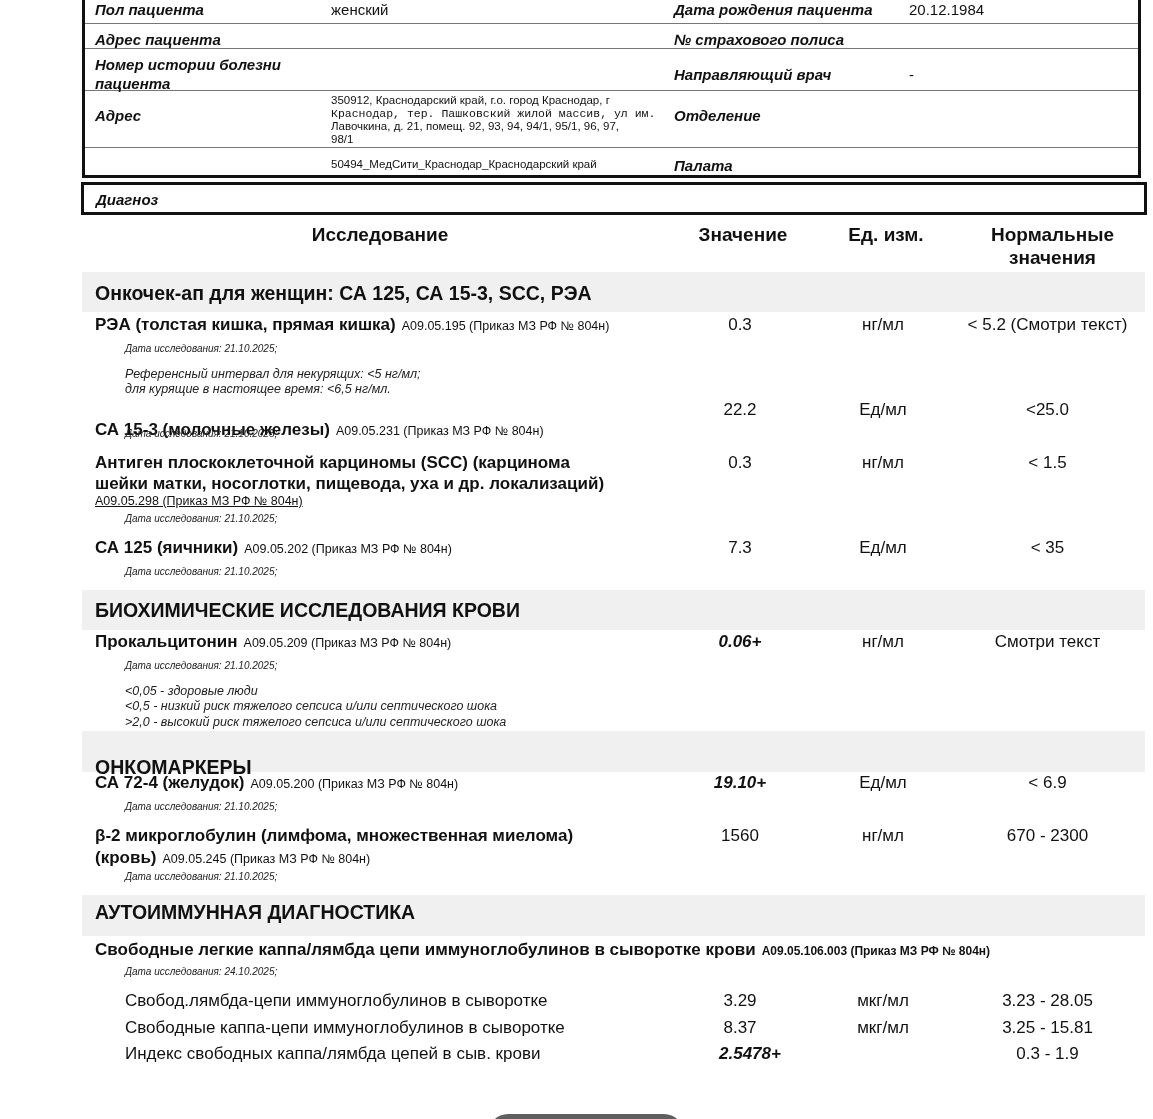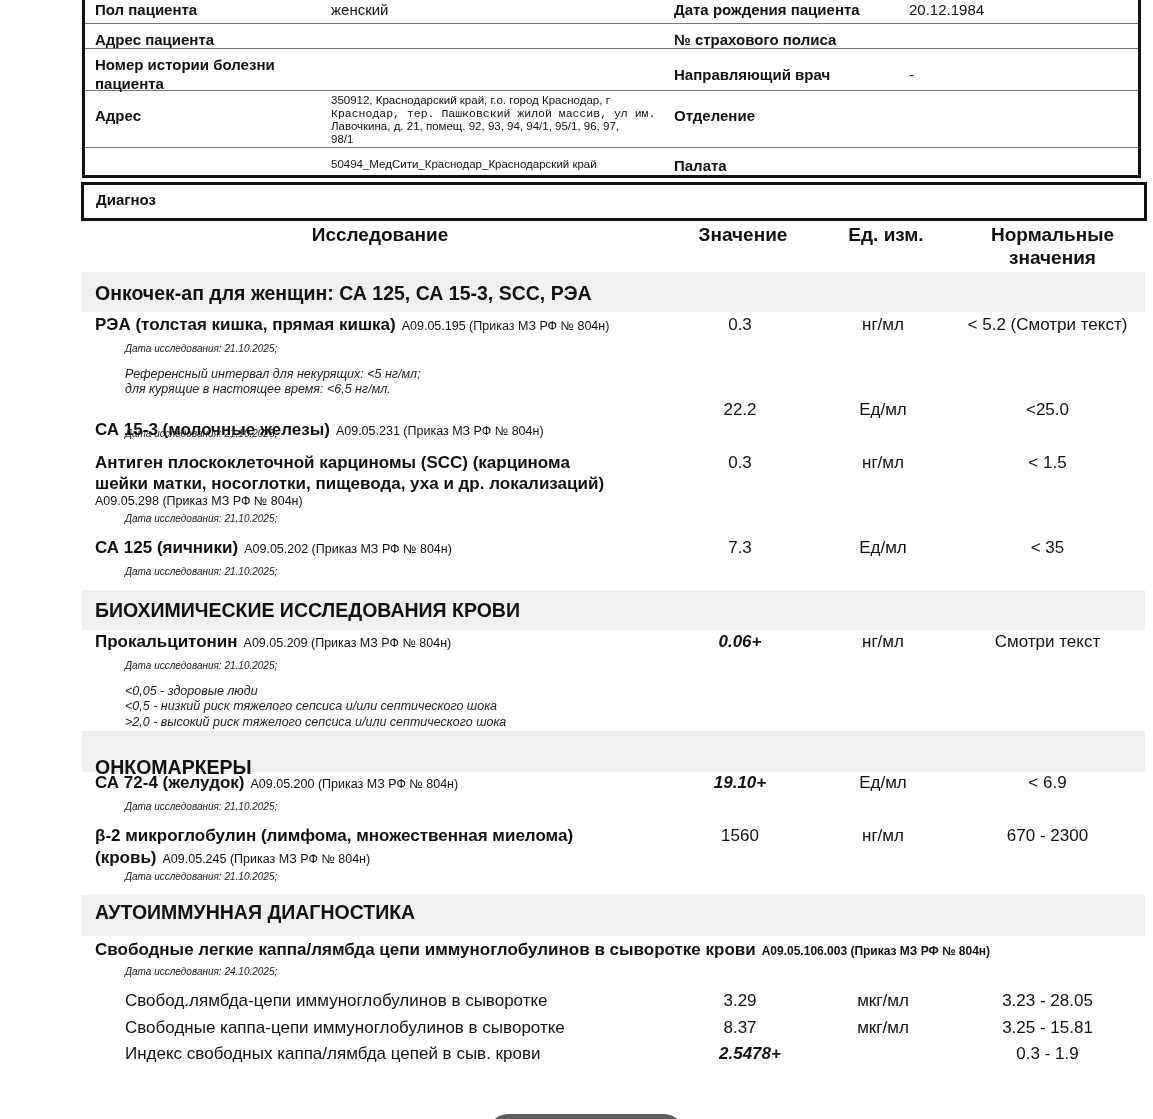--- a/index.html
+++ b/index.html
@@ -8,26 +8,26 @@
     font-family: "Liberation Sans", sans-serif; color: #111;
   }
 
   
   .info-box {
     position: absolute; left: 82px; top: -4px; width: 1059px; height: 182px;
     border: 3px solid #111; border-top: none; box-sizing: border-box;
   }
   .info-row { position: absolute; left: 0; right: 0; border-bottom: 1px solid #777; }
   .info-row.last { border-bottom: none; }
-  .lbl { position: absolute; font-weight: bold; font-size: 15px; line-height: 18px; }
+  .lbl { position: absolute; font-weight: bold; font-size: 15px; line-height: 18px; font-style: italic; }
   .val { position: absolute; font-size: 15px; line-height: 18px; }
   .val.small { font-size: 11.5px; line-height: 13.5px; }
 
   .diag-box {
-    position: absolute; left: 81px; top: 182px; width: 1066px; height: 39px;
+    position: absolute; left: 81px; top: 182px; width: 1066px; height: 33px;
     border: 3px solid #111; box-sizing: border-box;
   }
   .diag-box .lbl { left: 12px; top: 6px; }
 
   
   .th { position: absolute; font-weight: bold; font-size: 19px; line-height: 23px; text-align: center; }
 
   .section {
     position: absolute; left: 82px; width: 1063px; background: #f0f0f0;
     font-weight: bold; font-size: 19.5px; line-height: 24px; box-sizing: border-box; padding-left: 13px;
@@ -112,21 +112,21 @@
 <div class="note" style="top:382px;">для курящие в настоящее время: &lt;6,5 нг/мл.</div>
 
 <div class="test-name" style="top:419px;"><span>СА 15-3 (молочные железы)</span><span class="code">A09.05.231 (Приказ МЗ РФ № 804н)</span></div>
 <div class="cell c-val" style="top:399px;">22.2</div>
 <div class="cell c-unit" style="top:399px;">Ед/мл</div>
 <div class="cell c-norm" style="top:399px;">&lt;25.0</div>
 <div class="date" style="top:426px;">Дата исследования: 21.10.2025;</div>
 
 <div class="test-name" style="top:452px;">Антиген плоскоклеточной карциномы (SCC) (карцинома</div>
 <div class="test-name" style="top:473px;">шейки матки, носоглотки, пищевода, уха и др. локализаций)</div>
-<div class="code-line" style="top:494px;">A09.05.298 (Приказ МЗ РФ № 804н)</div>
+<div class="code-line" style="top:494px;text-decoration:underline;">A09.05.298 (Приказ МЗ РФ № 804н)</div>
 <div class="cell c-val" style="top:452px;">0.3</div>
 <div class="cell c-unit" style="top:452px;">нг/мл</div>
 <div class="cell c-norm" style="top:452px;">&lt; 1.5</div>
 <div class="date" style="top:511px;">Дата исследования: 21.10.2025;</div>
 
 <div class="test-name" style="top:537px;"><span>СА 125 (яичники)</span><span class="code">A09.05.202 (Приказ МЗ РФ № 804н)</span></div>
 <div class="cell c-val" style="top:537px;">7.3</div>
 <div class="cell c-unit" style="top:537px;">Ед/мл</div>
 <div class="cell c-norm" style="top:537px;">&lt; 35</div>
 <div class="date" style="top:564px;">Дата исследования: 21.10.2025;</div>

